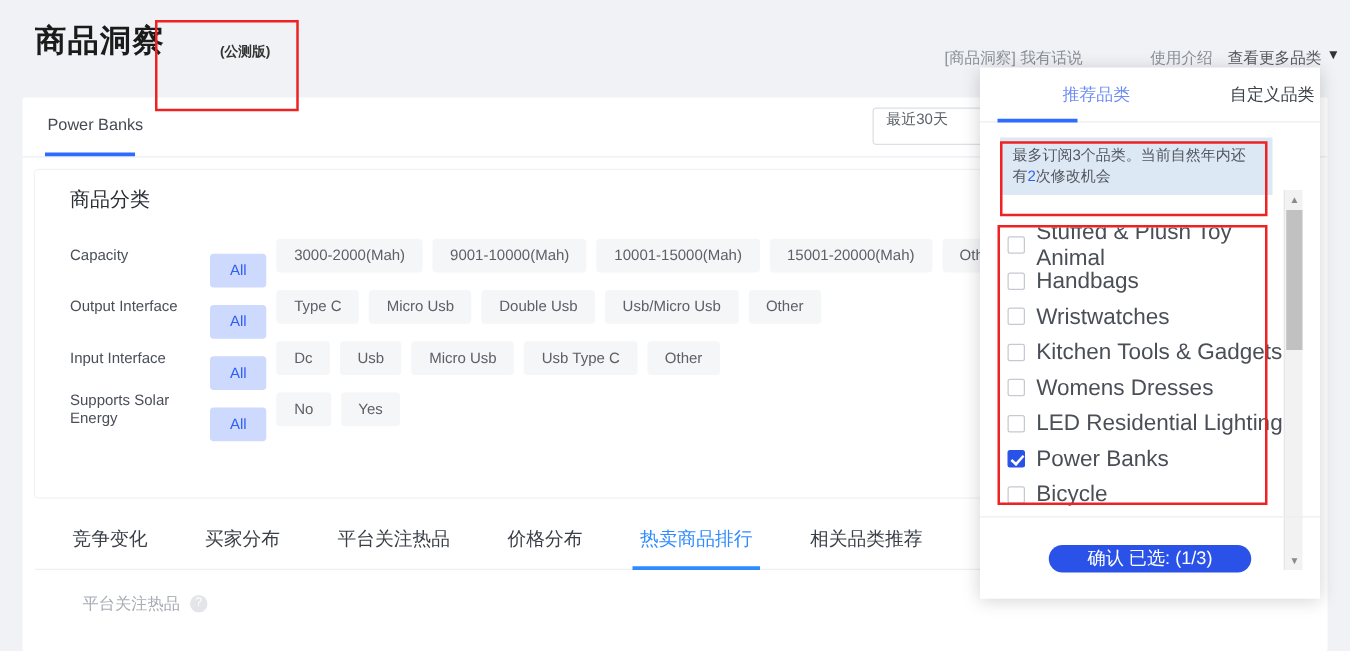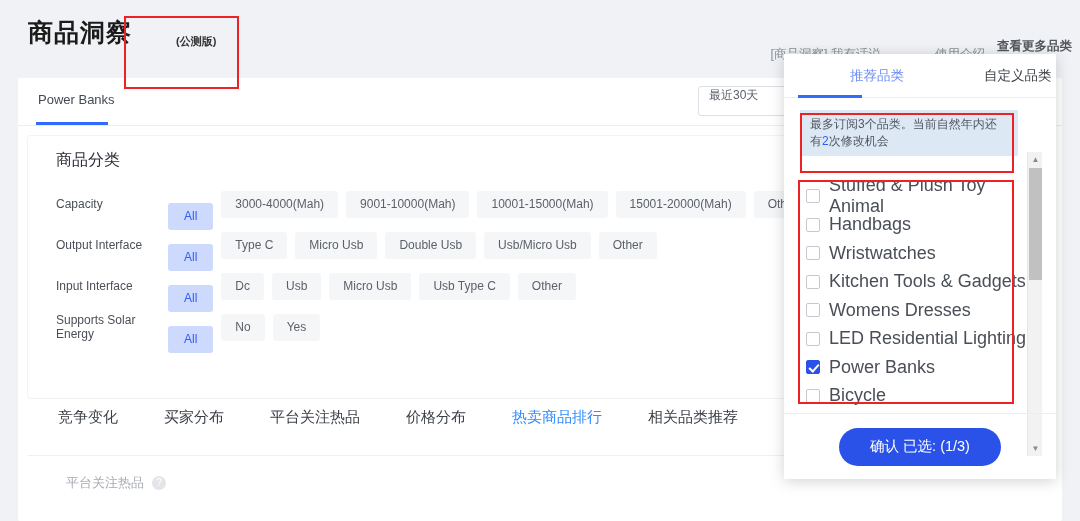--- a/index.html
+++ b/index.html
@@ -28,21 +28,21 @@
     border: 2px solid #ee2222; pointer-events: none; z-index: 40;
   }
 
   
   .top-nav {
     position: absolute; right: 8px; top: 38px;
     display: flex; align-items: center; gap: 12px;
     font-size: 12.5px; color: #8a8f99; white-space: nowrap;
   }
   .top-nav .nav-link { color: #8a8f99; padding-left: 42px; }
-  .top-nav .nav-more { color: #55595f; font-weight: bold; display: flex; align-items: flex-start; gap: 4px; flex-direction: column; }
+  .top-nav .nav-more { color: #55595f; font-weight: normal; display: flex; align-items: flex-start; gap: 4px; }
   .caret-down { font-size: 11px; color: #333; }
 
   
   .content-sheet {
     position: absolute; left: 18px; top: 78px;
     width: 1044px; height: 443px;
     background: #ffffff;
     border-radius: 2px;
   }
   .tabs-top {
@@ -94,21 +94,21 @@
     font-size: 12px; white-space: nowrap;
   }
   .chip.active { background: #cdd9fd; color: #2f5df6; padding: 0 16px; margin-top: 24px; }
 
   
   .tabs-bottom {
     position: absolute; left: 10px; top: 330px;
     width: 1024px; height: 48px;
     background: #fff;
     border-bottom: 1px solid #edeff2;
-    display: flex; padding-left: 30px;
+    display: flex; align-items: center; padding-left: 30px;
   }
   .btab {
     font-size: 15px; color: #3a3f47; margin-right: 46px;
     position: relative; white-space: nowrap;
   }
   .btab.active { color: #2f8bff; }
   .btab.active::after {
     content: ""; position: absolute; left: -6px; right: -6px; bottom: -15px;
     height: 3px; background: #2f8bff;
   }
@@ -194,21 +194,21 @@
   .sb-thumb {
     position: absolute; left: 1px; top: 16px;
     width: 13px; height: 112px; background: #c1c1c1;
   }
   .dd-footer {
     position: absolute; left: 0; bottom: 0; width: 272px; height: 66px;
     border-top: 1px solid #ededed;
     display: flex; align-items: center; justify-content: center;
   }
   .confirm-btn {
-    width: 162px; height: 38px; border-radius: 19px;
+    width: 162px; height: 22px; border-radius: 19px;
     background: #2a52e8; color: #fff;
     font-size: 14.5px;
     display: flex; align-items: center; justify-content: center;
     border: none; cursor: pointer;
   }
 
   
   .annot { position: absolute; border: 2px solid #ee2222; pointer-events: none; z-index: 35; }
   .annot-notice { left: 800px; top: 113px; width: 214px; height: 60px; }
   .annot-list   { left: 798px; top: 180px; width: 216px; height: 224px; }
@@ -240,21 +240,21 @@
         <span>最近30天</span>
       </div>
     </div>
 
     <div class="filter-card">
       <div class="filter-card-title">商品分类</div>
       <div class="filter-rows" id="filter-rows">
           <div class="filter-row">
             <div class="filter-label">Capacity</div>
             <div class="chip active">All</div>
-            <div class="chip">3000-4000(Mah)</div>
+            <div class="chip">3000-2000(Mah)</div>
             <div class="chip">9001-10000(Mah)</div>
             <div class="chip">10001-15000(Mah)</div>
             <div class="chip">15001-20000(Mah)</div>
             <div class="chip">Other</div>
           </div>
           <div class="filter-row">
             <div class="filter-label">Output Interface</div>
             <div class="chip active">All</div>
             <div class="chip">Type C</div>
             <div class="chip">Micro Usb</div>

